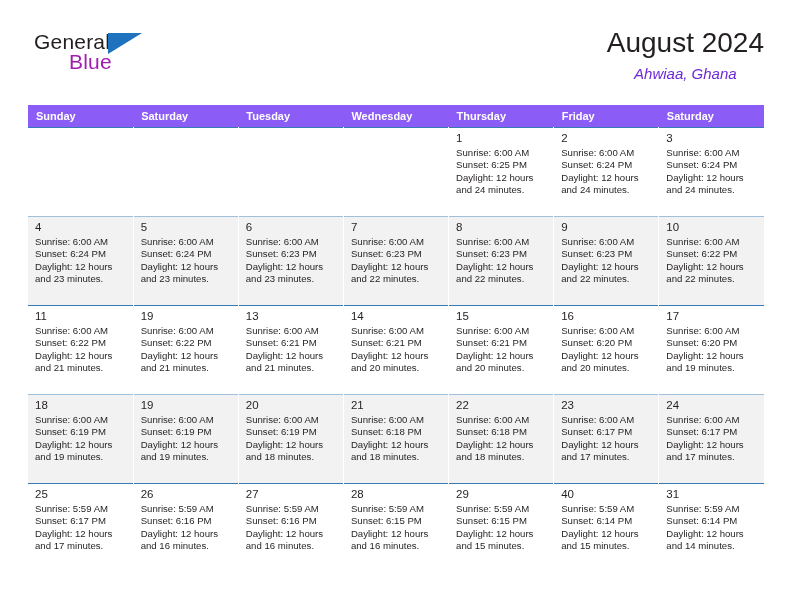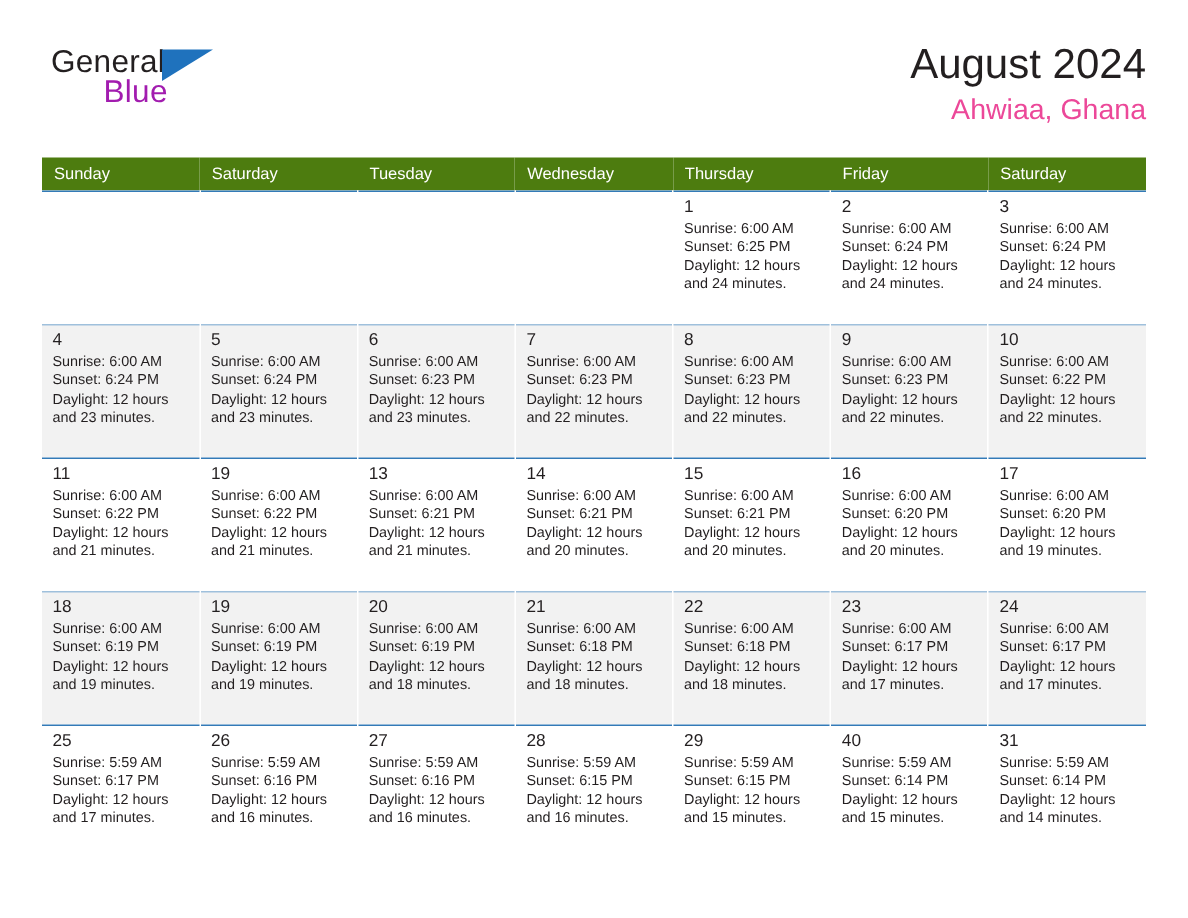--- a/index.html
+++ b/index.html
@@ -49,56 +49,57 @@
   .brand-flag {
     position: absolute;
     left: 74px; top: 3px;
     width: 0; height: 0;
     border-left: 34px solid #1f72bd;
     border-bottom: 21px solid transparent;
   }
   .title-block {
     position: absolute;
     right: 0; top: 0;
-    text-align: right;
+    text-align: center;
     margin-left: 12px;
   }
   .cal-title {
     font-size: 28px;
     font-weight: normal;
     color: #231f20;
     line-height: 34px;
     white-space: nowrap;
   }
   .cal-sub {
-    font-size: 19px;
-    color: #ec4899;
+    font-size: 15px;
+    color: #6d28d9;
     line-height: 20px;
     margin-top: 4px;
     white-space: nowrap;
+    font-style: italic;
   }
 
   
   .calendar {
     position: absolute;
     left: 28px; top: 105px;
     width: 736px;
   }
   table.cal {
     border-collapse: collapse;
     table-layout: fixed;
     width: 736px;
   }
   table.cal col { width: 105.14px; }
 
   thead th {
-    background: #4d7c0f;
+    background: #8b5cf6;
     color: #ffffff;
     font-size: 11px;
-    font-weight: normal;
+    font-weight: bold;
     text-align: left;
     padding: 5px 0 5px 8px;
     height: 22px;
     border: none;
   }
 
   tbody td {
     vertical-align: top;
     height: 89px;
     padding: 0;

